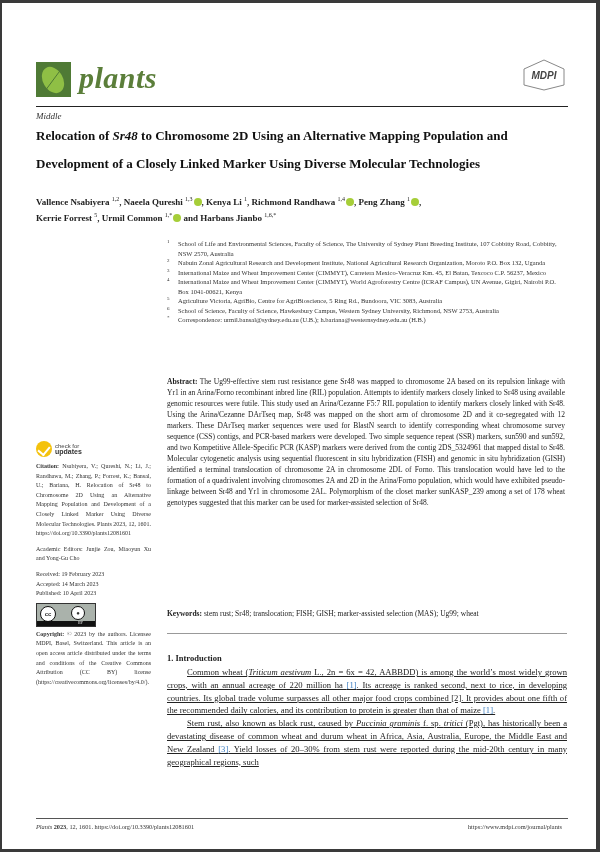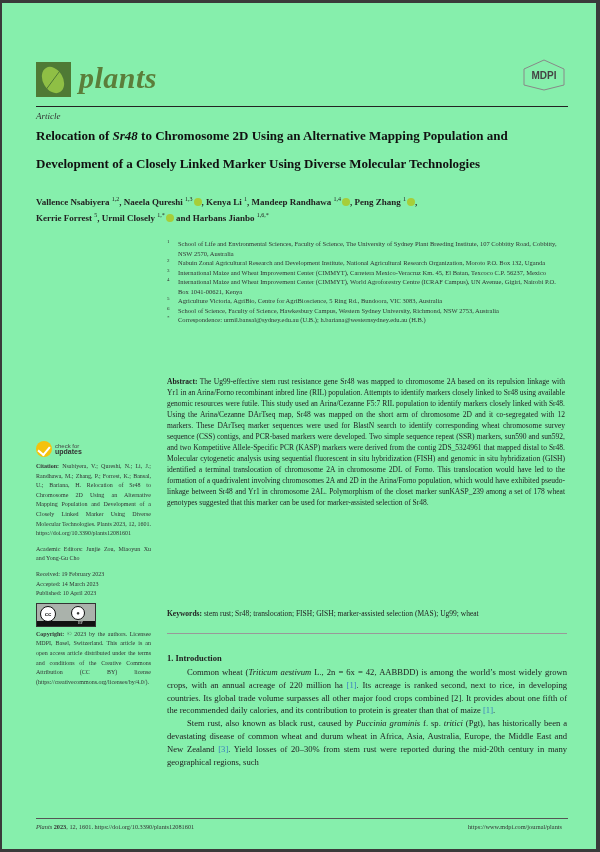--- a/index.html
+++ b/index.html
@@ -1,22 +1,22 @@
 <!DOCTYPE html>
 <html><head>
 <meta charset="utf-8">
 <style>
   html, body { margin:0; padding:0; }
   body { width:600px; height:852px; background:#3a3a3a; overflow:hidden; font-family:"Liberation Serif", "DejaVu Serif", serif; color:#222; }
-  .page { position:absolute; left:2px; top:3px; width:594px; height:846px; background:#86efac; }
+  .page { position:absolute; left:2px; top:3px; width:594px; height:846px; background:#ffffff; }
   .header { position:absolute; left:34px; top:51px; width:532px; height:50px; }
   .logo-box { position:absolute; left:0; top:8px; width:35px; height:35px; background:#4f7a35; }
   .logo-box svg { width:35px; height:35px; display:block; }
   .journal-name { position:absolute; left:43px; top:7px; font-size:30px; font-style:italic; font-weight:bold; color:#5b7e3a; font-family:"Liberation Serif", serif; letter-spacing:0.5px; }
-  .mdpi-logo { position:absolute; right:2px; top:5px; width:44px; height:32px; }
+  .mdpi-logo { position:absolute; right:2px; top:5px; width:44px; height:32px;font-style:italic; }
   .header-rule { position:absolute; left:34px; top:103px; width:532px; height:1px; background:#222; }
   .article-type { position:absolute; left:34px; top:108px; font-size:9px; font-style:italic; color:#333; }
   .title { position:absolute; left:34px; top:119px; width:530px; font-size:13px; font-weight:bold; line-height:28px; color:#111; }
   .title i { font-weight:bold; }
   .authors { position:absolute; left:34px; top:190px; width:540px; font-size:9px; font-weight:bold; line-height:13px; color:#222; }
   .authors sup { font-size:6px; font-weight:normal; }
   .orcid { display:inline-block; width:8px; height:8px; border-radius:50%; background:#a6ce39; vertical-align:-1px; margin-left:1px; }
   .affils { position:absolute; left:165px; top:236px; width:400px; font-size:6.5px; line-height:9.5px; color:#333; }
   .affil { position:relative; padding-left:11px; }
   .affil .num { position:absolute; left:0; top:-2px; font-size:5px; }
@@ -30,21 +30,21 @@
   .check-icon:after { content:""; position:absolute; left:4px; top:3px; width:6px; height:9px; border-right:2px solid #fff; border-bottom:2px solid #fff; transform:rotate(40deg); }
   .check-text { font-family:"Liberation Sans", sans-serif; font-size:6px; line-height:6.5px; color:#444; }
   .check-text b { display:block; font-size:7px; color:#333; }
   .side-block { margin-bottom:6px; text-align:justify; }
   .cc-badge { width:58px; height:22px; background:#aab2ab; border:1px solid #333; position:relative; margin:4px 0 3px 0; }
   .cc-badge .cc { position:absolute; left:3px; top:2px; width:14px; height:14px; border-radius:50%; border:1.5px solid #111; background:#fff; font-family:"Liberation Sans", sans-serif; font-size:6px; font-weight:bold; text-align:center; line-height:14px; }
   .cc-badge .by { position:absolute; left:34px; top:2px; width:12px; height:12px; border-radius:50%; background:#fff; border:1.5px solid #111; font-size:6px; text-align:center; line-height:12px; }
   .cc-badge .bar { position:absolute; left:0; bottom:0; width:58px; height:5px; background:#111; color:#fff; font-size:3.5px; text-align:right; line-height:5px; padding-right:12px; box-sizing:border-box; }
   .section-heading { position:absolute; left:165px; top:650px; font-size:8.5px; font-weight:bold; }
   .intro { position:absolute; left:165px; top:663px; width:400px; font-size:8.6px; line-height:12.8px; text-align:justify; color:#222; }
-  .intro p { margin:0; text-indent:20px; }
+  .intro p { margin:0; text-indent:20px;text-decoration:underline; }
   .cite { color:#3a7cc0; }
   .footer-rule { position:absolute; left:34px; top:815px; width:532px; height:1px; background:#555; }
   .footer-left { position:absolute; left:34px; top:820px; font-size:6.3px; color:#333; }
   .footer-right { position:absolute; right:34px; top:820px; font-size:6.3px; color:#333; }
   i { font-style:italic; }
 </style>
 </head>
 <body>
 
 <div class="page">
@@ -60,33 +60,33 @@
     <div class="journal-name">plants</div>
     <div class="mdpi-logo">
       <svg viewBox="0 0 44 32" width="44" height="32">
         <polygon points="22,1 42,10 42,26 22,31 2,26 2,10" fill="none" stroke="#888" stroke-width="1"></polygon>
         <text x="22" y="20" text-anchor="middle" font-family="Liberation Sans, sans-serif" font-weight="bold" font-size="10" fill="#444">MDPI</text>
       </svg>
     </div>
   </div>
   <div class="header-rule"></div>
 
-  <div class="article-type">Article</div>
+  <div class="article-type">Middle</div>
   <div class="title">
     <span>Relocation of </span><i>Sr48</i><span> to Chromosome 2D Using an Alternative Mapping Population and Development of a Closely Linked Marker Using Diverse Molecular Technologies</span>
   </div>
 
   <div class="authors">
     <span><span>Vallence Nsabiyera</span> <sup>1,2</sup></span>,
     <span><span>Naeela Qureshi</span> <sup>1,3</sup><span class="orcid"></span></span>,
     <span><span>Kenya Li</span> <sup>1</sup></span>,
-    <span><span>Mandeep Randhawa</span> <sup>1,4</sup><span class="orcid"></span></span>,
+    <span><span>Richmond Randhawa</span> <sup>1,4</sup><span class="orcid"></span></span>,
     <span><span>Peng Zhang</span> <sup>1</sup><span class="orcid"></span></span>,<br>
     <span><span>Kerrie Forrest</span> <sup>5</sup></span>,
-    <span><span>Urmil Closely</span> <sup>1,*</sup><span class="orcid"></span></span>
+    <span><span>Urmil Common</span> <sup>1,*</sup><span class="orcid"></span></span>
     <span>and</span>
     <span><span>Harbans Jianbo</span> <sup>1,6,*</sup></span>
   </div>
 
   <div class="affils">
     <div class="affil"><span class="num">1</span><span>School of Life and Environmental Sciences, Faculty of Science, The University of Sydney Plant Breeding Institute, 107 Cobbitty Road, Cobbitty, NSW 2570, Australia</span></div>
     <div class="affil"><span class="num">2</span><span>Nabuin Zonal Agricultural Research and Development Institute, National Agricultural Research Organization, Moroto P.O. Box 132, Uganda</span></div>
     <div class="affil"><span class="num">3</span><span>International Maize and Wheat Improvement Center (CIMMYT), Carretera Mexico-Veracruz Km. 45, El Batan, Texcoco C.P. 56237, Mexico</span></div>
     <div class="affil"><span class="num">4</span><span>International Maize and Wheat Improvement Center (CIMMYT), World Agroforestry Centre (ICRAF Campus), UN Avenue, Gigiri, Nairobi P.O. Box 1041-00621, Kenya</span></div>
     <div class="affil"><span class="num">5</span><span>Agriculture Victoria, AgriBio, Centre for AgriBioscience, 5 Ring Rd., Bundoora, VIC 3083, Australia</span></div>

